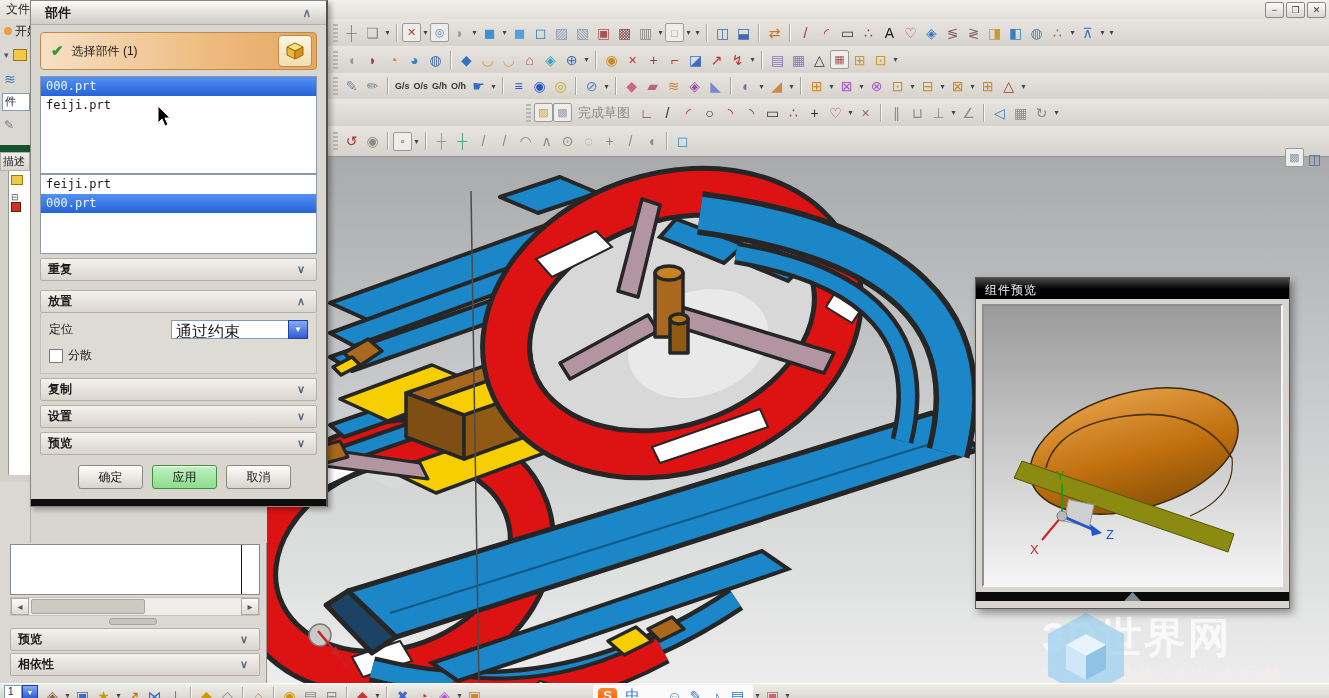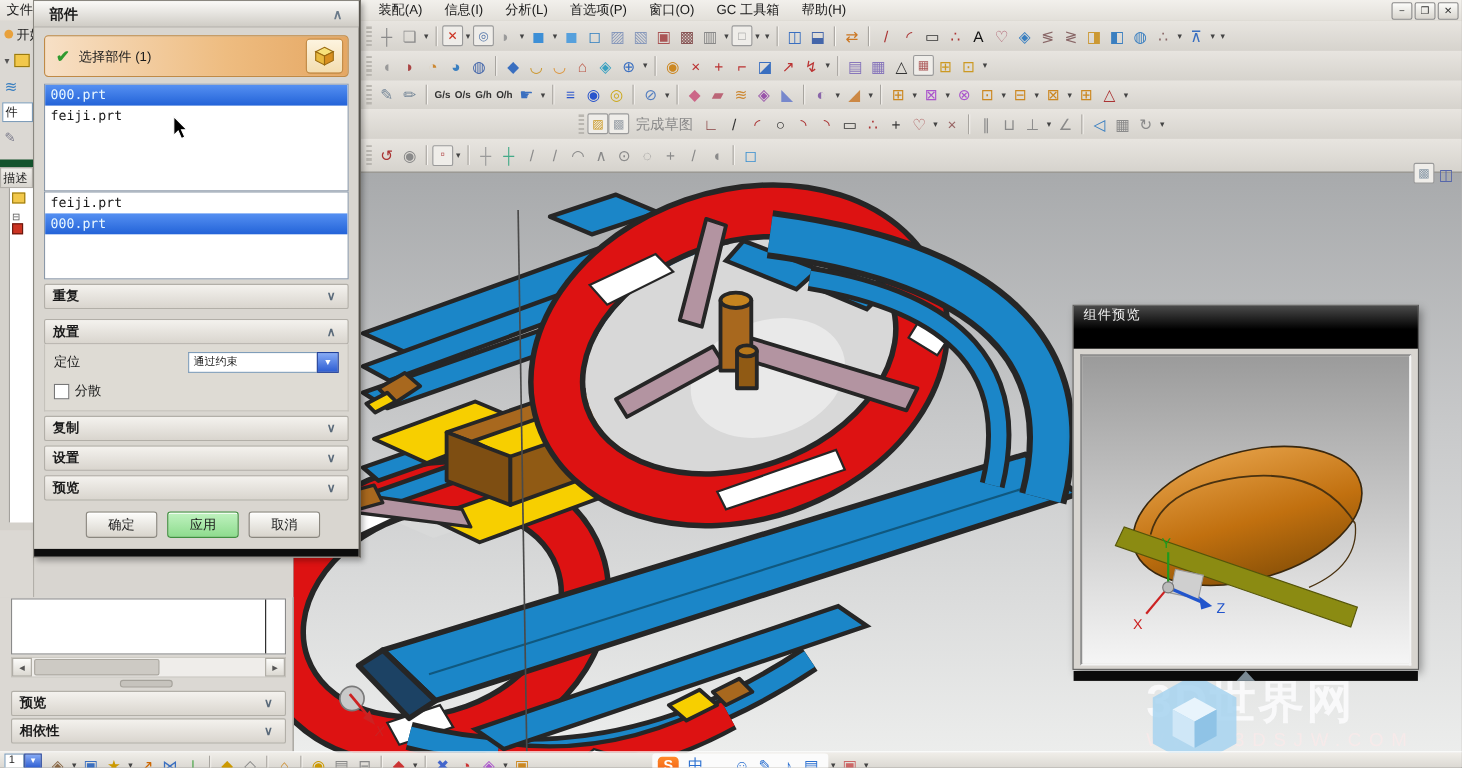--- a/index.html
+++ b/index.html
@@ -73,21 +73,21 @@
   .open-btn{margin-left:auto;width:36px;height:31px;border:1px solid #9a9archive0;border:1px solid #9a978f;border-radius:3px;
     background:linear-gradient(#fcfbf8,#dedad2);display:flex;align-items:center;justify-content:center;}
   .grp{height:21px;border:1px solid #b2afa8;border-radius:2px;margin-top:4px;
     background:linear-gradient(#f4f2ee,#d9d5ce);display:flex;align-items:center;padding:0 2px 0 7px;}
   .grp b{font-size:12px;}
   .chev{margin-left:auto;width:26px;text-align:center;color:#5a6a7a;font-weight:bold;font-size:11px;}
   .grp-body{border:1px solid #c5c2bb;border-top:none;background:#dedbd4;padding:7px 8px 9px 8px;}
   .pos-row{display:flex;align-items:center;}
   .combo{margin-left:auto;display:flex;width:137px;height:19px;}
   .combo-field{flex:1;background:#fff;border:1px solid #7f9db9;border-right:none;
-    font-size:10px;padding:1px 0 0 4px;white-space:nowrap;overflow:hidden;}
+    font-size:16px;padding:1px 0 0 4px;white-space:nowrap;overflow:hidden;}
   .dd-btn{width:18px;background:linear-gradient(#86abf6,#2d5dd2);border:1px solid #1e3f9a;
     color:#fff;font-size:8px;display:flex;align-items:center;justify-content:center;}
   .chk-row{display:flex;align-items:center;margin-top:8px;}
   .chk{width:12px;height:12px;background:#fff;border:1px solid #777;margin-right:5px;flex:none;}
   .btn-row{display:flex;justify-content:center;gap:9px;margin:10px 0 4px 12px;}
   .btn{width:63px;height:22px;border:1px solid #8a877f;border-radius:3px;font-size:12px;
     background:linear-gradient(#fdfdfb,#d8d4cc);display:flex;align-items:center;justify-content:center;
     box-shadow:inset 0 1px 0 #fff;}
   .btn.apply{background:linear-gradient(#c0f2c0,var(--apply_green));border-color:#3f8f3f;}
   .dlg-foot{height:7px;background:#0d0d0d;}
@@ -106,22 +106,22 @@
   .split-grip{width:46px;height:5px;background:#c6c3bd;border:1px solid #a5a29b;border-radius:3px;}
   .bl-grp{height:21px;border:1px solid #b2afa8;border-radius:2px;margin:2px 6px 0 10px;
     background:linear-gradient(#f4f2ee,#d9d5ce);display:flex;align-items:center;padding:0 2px 0 7px;}
   
   .canvas{position:absolute;left:267px;top:156px;width:1062px;height:527px;z-index:1;
     background:linear-gradient(180deg,#a8aaac 0%,#c9cacb 45%,#ecedec 100%);border-top:1px solid #8a8a8a;}
   .canvas svg{position:absolute;left:0;top:0;}
   
   .pv{position:absolute;left:975px;top:277px;width:313px;height:330px;z-index:4;
     background:#d8d5d0;border:1px solid #5a5a5a;box-shadow:3px 4px 8px rgba(0,0,0,.4);}
-  .pv-title{height:39px;background:linear-gradient(#4a4a4a,#000 55%);color:#f2f2f2;
-    display:flex;align-items:flex-start;padding:0 9px;font-size:12px;letter-spacing:1px;}
+  .pv-title{height:21px;background:linear-gradient(#4a4a4a,#000 55%);color:#f2f2f2;
+    display:flex;align-items:flex-end;padding:0 9px;font-size:12px;letter-spacing:1px;}
   .pv-frame{margin:5px 6px;border:2px solid;border-color:#8f8f8f #f5f5f5 #f5f5f5 #8f8f8f;}
   .pv-canvas{height:279px;background:linear-gradient(#9b9b9b,#f5f5f5);position:relative;overflow:hidden;}
   .pv-bottom{height:9px;background:#0a0a0a;position:relative;}
   .pv-notch{position:absolute;left:50%;top:0;margin-left:-14px;width:28px;height:9px;
     background:#7b8a94;clip-path:polygon(20% 100%,50% 0,80% 100%);}
   
   .wm{position:absolute;left:1042px;top:611px;display:flex;gap:12px;z-index:2;align-items:flex-start;}
   .wm-texts{display:flex;flex-direction:column;margin-top:4px;}
   .wm-title{font-size:42px;font-weight:bold;color:rgba(252,252,254,.82);line-height:44px;letter-spacing:2px;}
   .wm-sub{font-size:17px;color:rgba(255,233,233,.6);letter-spacing:7px;margin-top:3px;}
@@ -136,29 +136,20 @@
   .s-logo{width:19px;height:16px;background:linear-gradient(#ff8a2a,#f05a10);border-radius:4px 4px 0 0;
     color:#fff;font-weight:bold;font-size:13px;display:flex;align-items:center;justify-content:center;margin-right:5px;}
 </style>
 </head>
 <body>
 
 <div id="root">
 
   <div class="menubar">
     <span class="menu-frag">文件(</span>
-    <div class="menu-items">
-      <span class="menu-item">装配(A)</span>
-        <span class="menu-item">信息(I)</span>
-        <span class="menu-item">分析(L)</span>
-        <span class="menu-item">首选项(P)</span>
-        <span class="menu-item">窗口(O)</span>
-        <span class="menu-item">GC 工具箱</span>
-        <span class="menu-item">帮助(H)</span>
-    </div>
     <div class="win-btns">
       <span class="win-btn">−</span>
         <span class="win-btn">❐</span>
         <span class="win-btn">✕</span>
     </div>
   </div>
 
   <div class="tbrow" id="tbrow1">
     <span class="grip"></span>
     <div style="display:flex;align-items:center">

